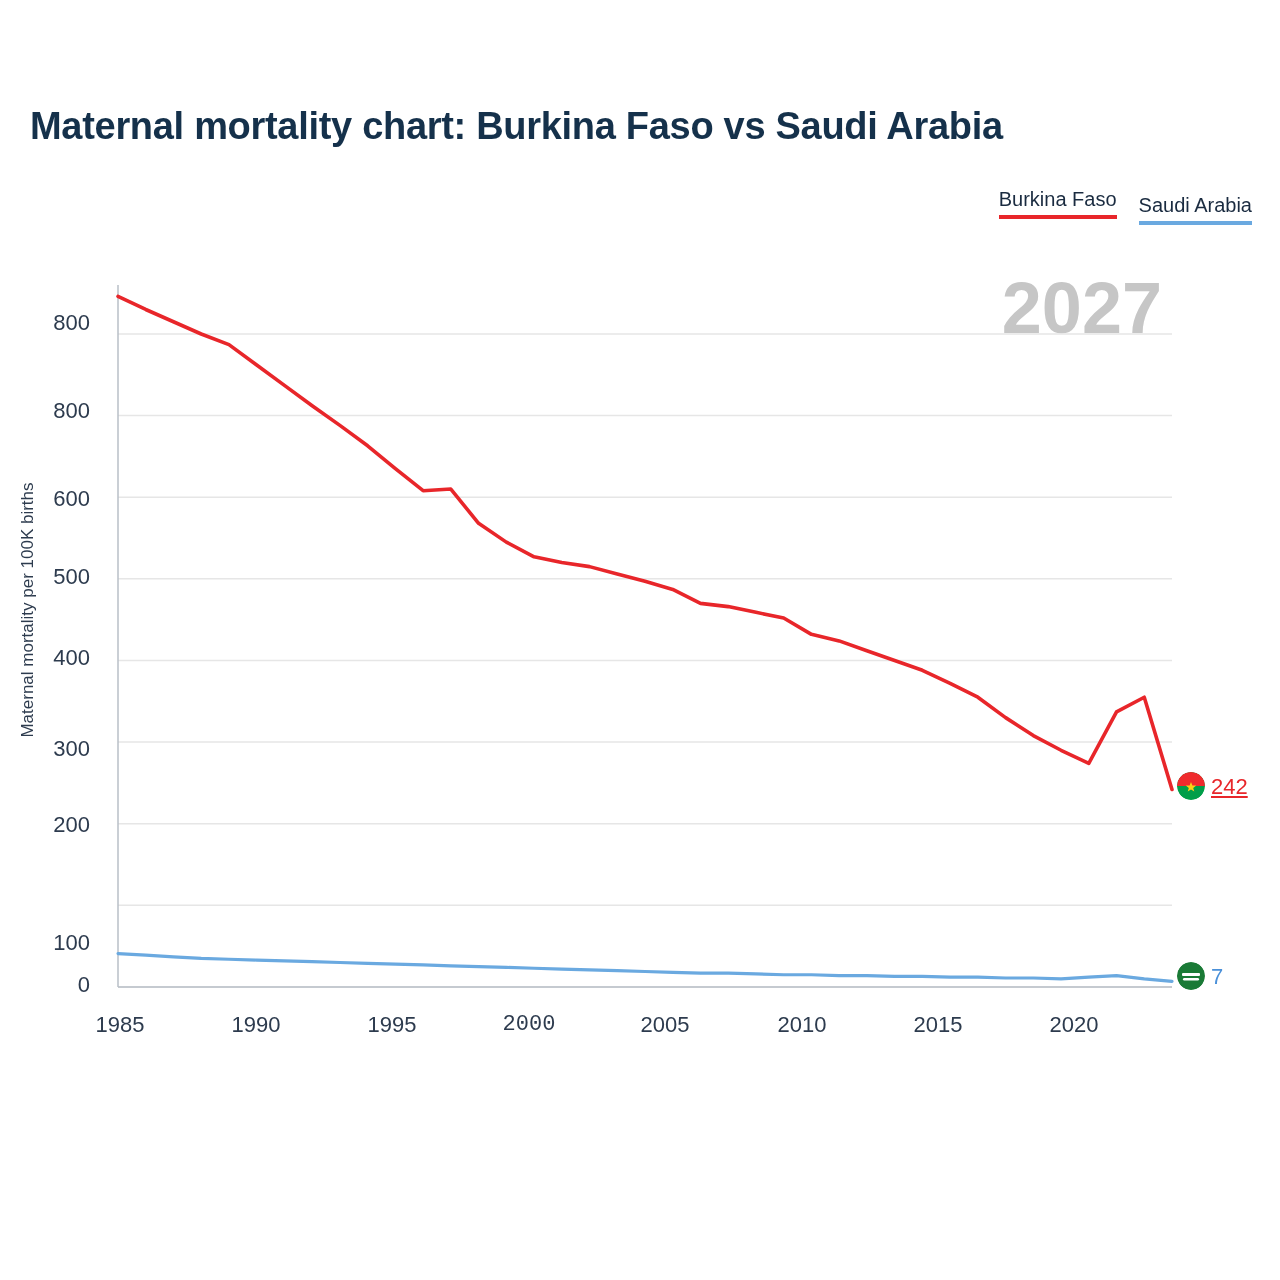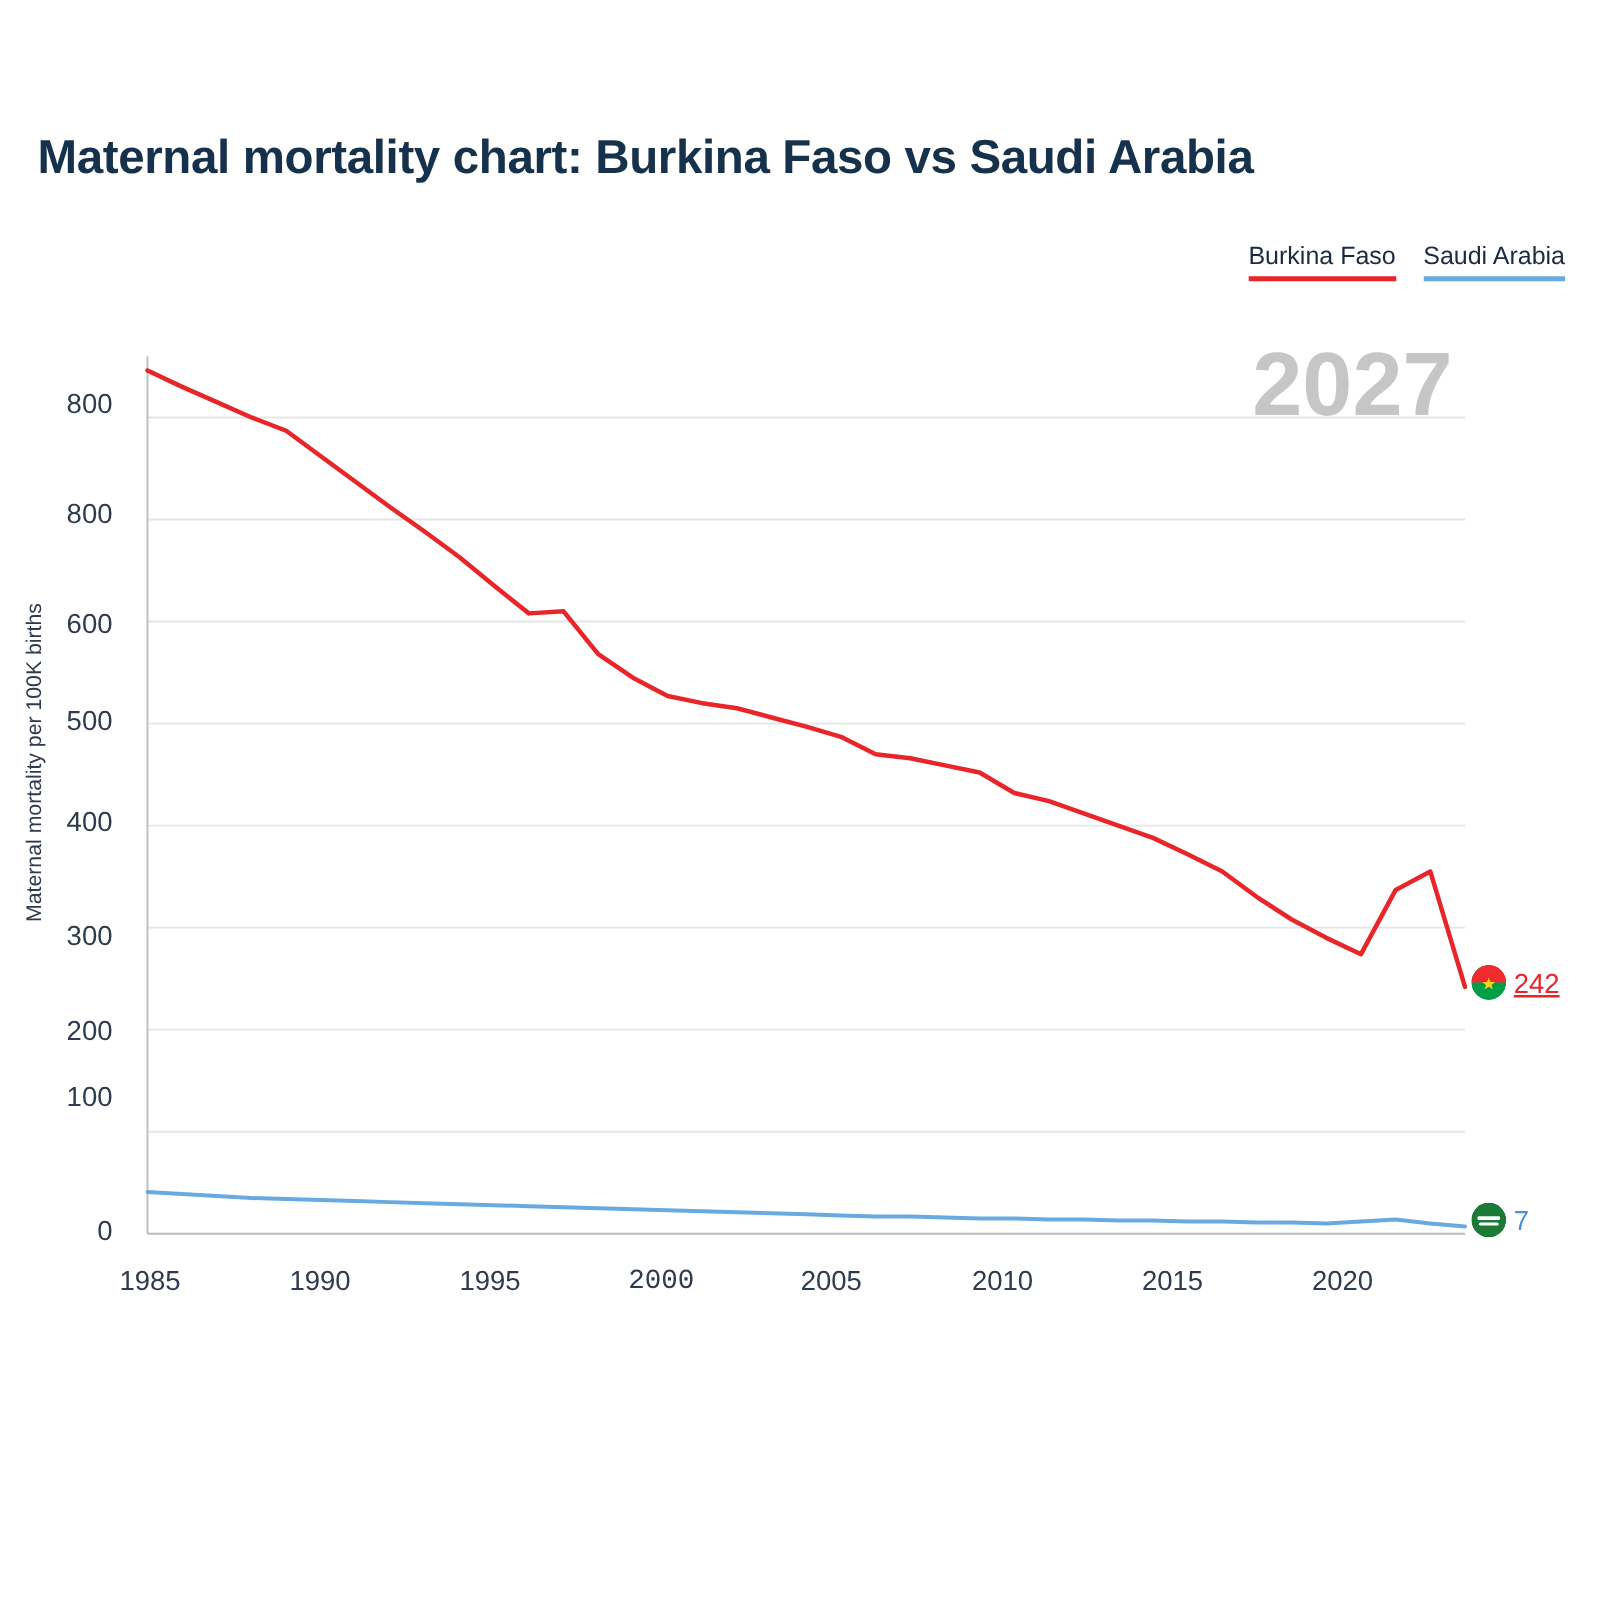--- a/index.html
+++ b/index.html
@@ -33,21 +33,21 @@
     letter-spacing: -0.3px;
     white-space: nowrap;
   }
 
   .legend {
     position: absolute;
     right: 28px;
     top: 182px;
     display: flex;
     gap: 22px;
-    align-items: flex-end;
+    align-items: center;
   }
   .legend-item {
     font-size: 20px;
     color: #1a2b40;
     padding-bottom: 6px;
     line-height: 1;
   }
   .legend-item.bf { border-bottom: 4px solid #e8262a; }
   .legend-item.sa { border-bottom: 4px solid #6aa9e0; margin-top: 13px; }
 
@@ -143,21 +143,21 @@
 
     <div class="y-axis-label">Maternal mortality per 100K births</div>
 
     <div class="ytick" style="left:20px; top:310px;">800</div>
     <div class="ytick" style="left:20px; top:398px;">800</div>
     <div class="ytick" style="left:20px; top:486px;">600</div>
     <div class="ytick" style="left:20px; top:564px;">500</div>
     <div class="ytick" style="left:20px; top:645px;">400</div>
     <div class="ytick" style="left:20px; top:736px;">300</div>
     <div class="ytick" style="left:20px; top:812px;">200</div>
-    <div class="ytick" style="left:20px; top:865px;">100</div>
+    <div class="ytick" style="left:20px; top:930px;">100</div>
     <div class="ytick" style="left:20px; top:972px;">0</div>
 
     <div class="xtick" style="left:80px; top:1012px;">1985</div>
     <div class="xtick" style="left:216px; top:1012px;">1990</div>
     <div class="xtick" style="left:352px; top:1012px;">1995</div>
     <div class="xtick" style="left:489px; top:1012px;font-family:Liberation Mono, monospace;">2000</div>
     <div class="xtick" style="left:625px; top:1012px;">2005</div>
     <div class="xtick" style="left:762px; top:1012px;">2010</div>
     <div class="xtick" style="left:898px; top:1012px;">2015</div>
     <div class="xtick" style="left:1034px; top:1012px;">2020</div>

